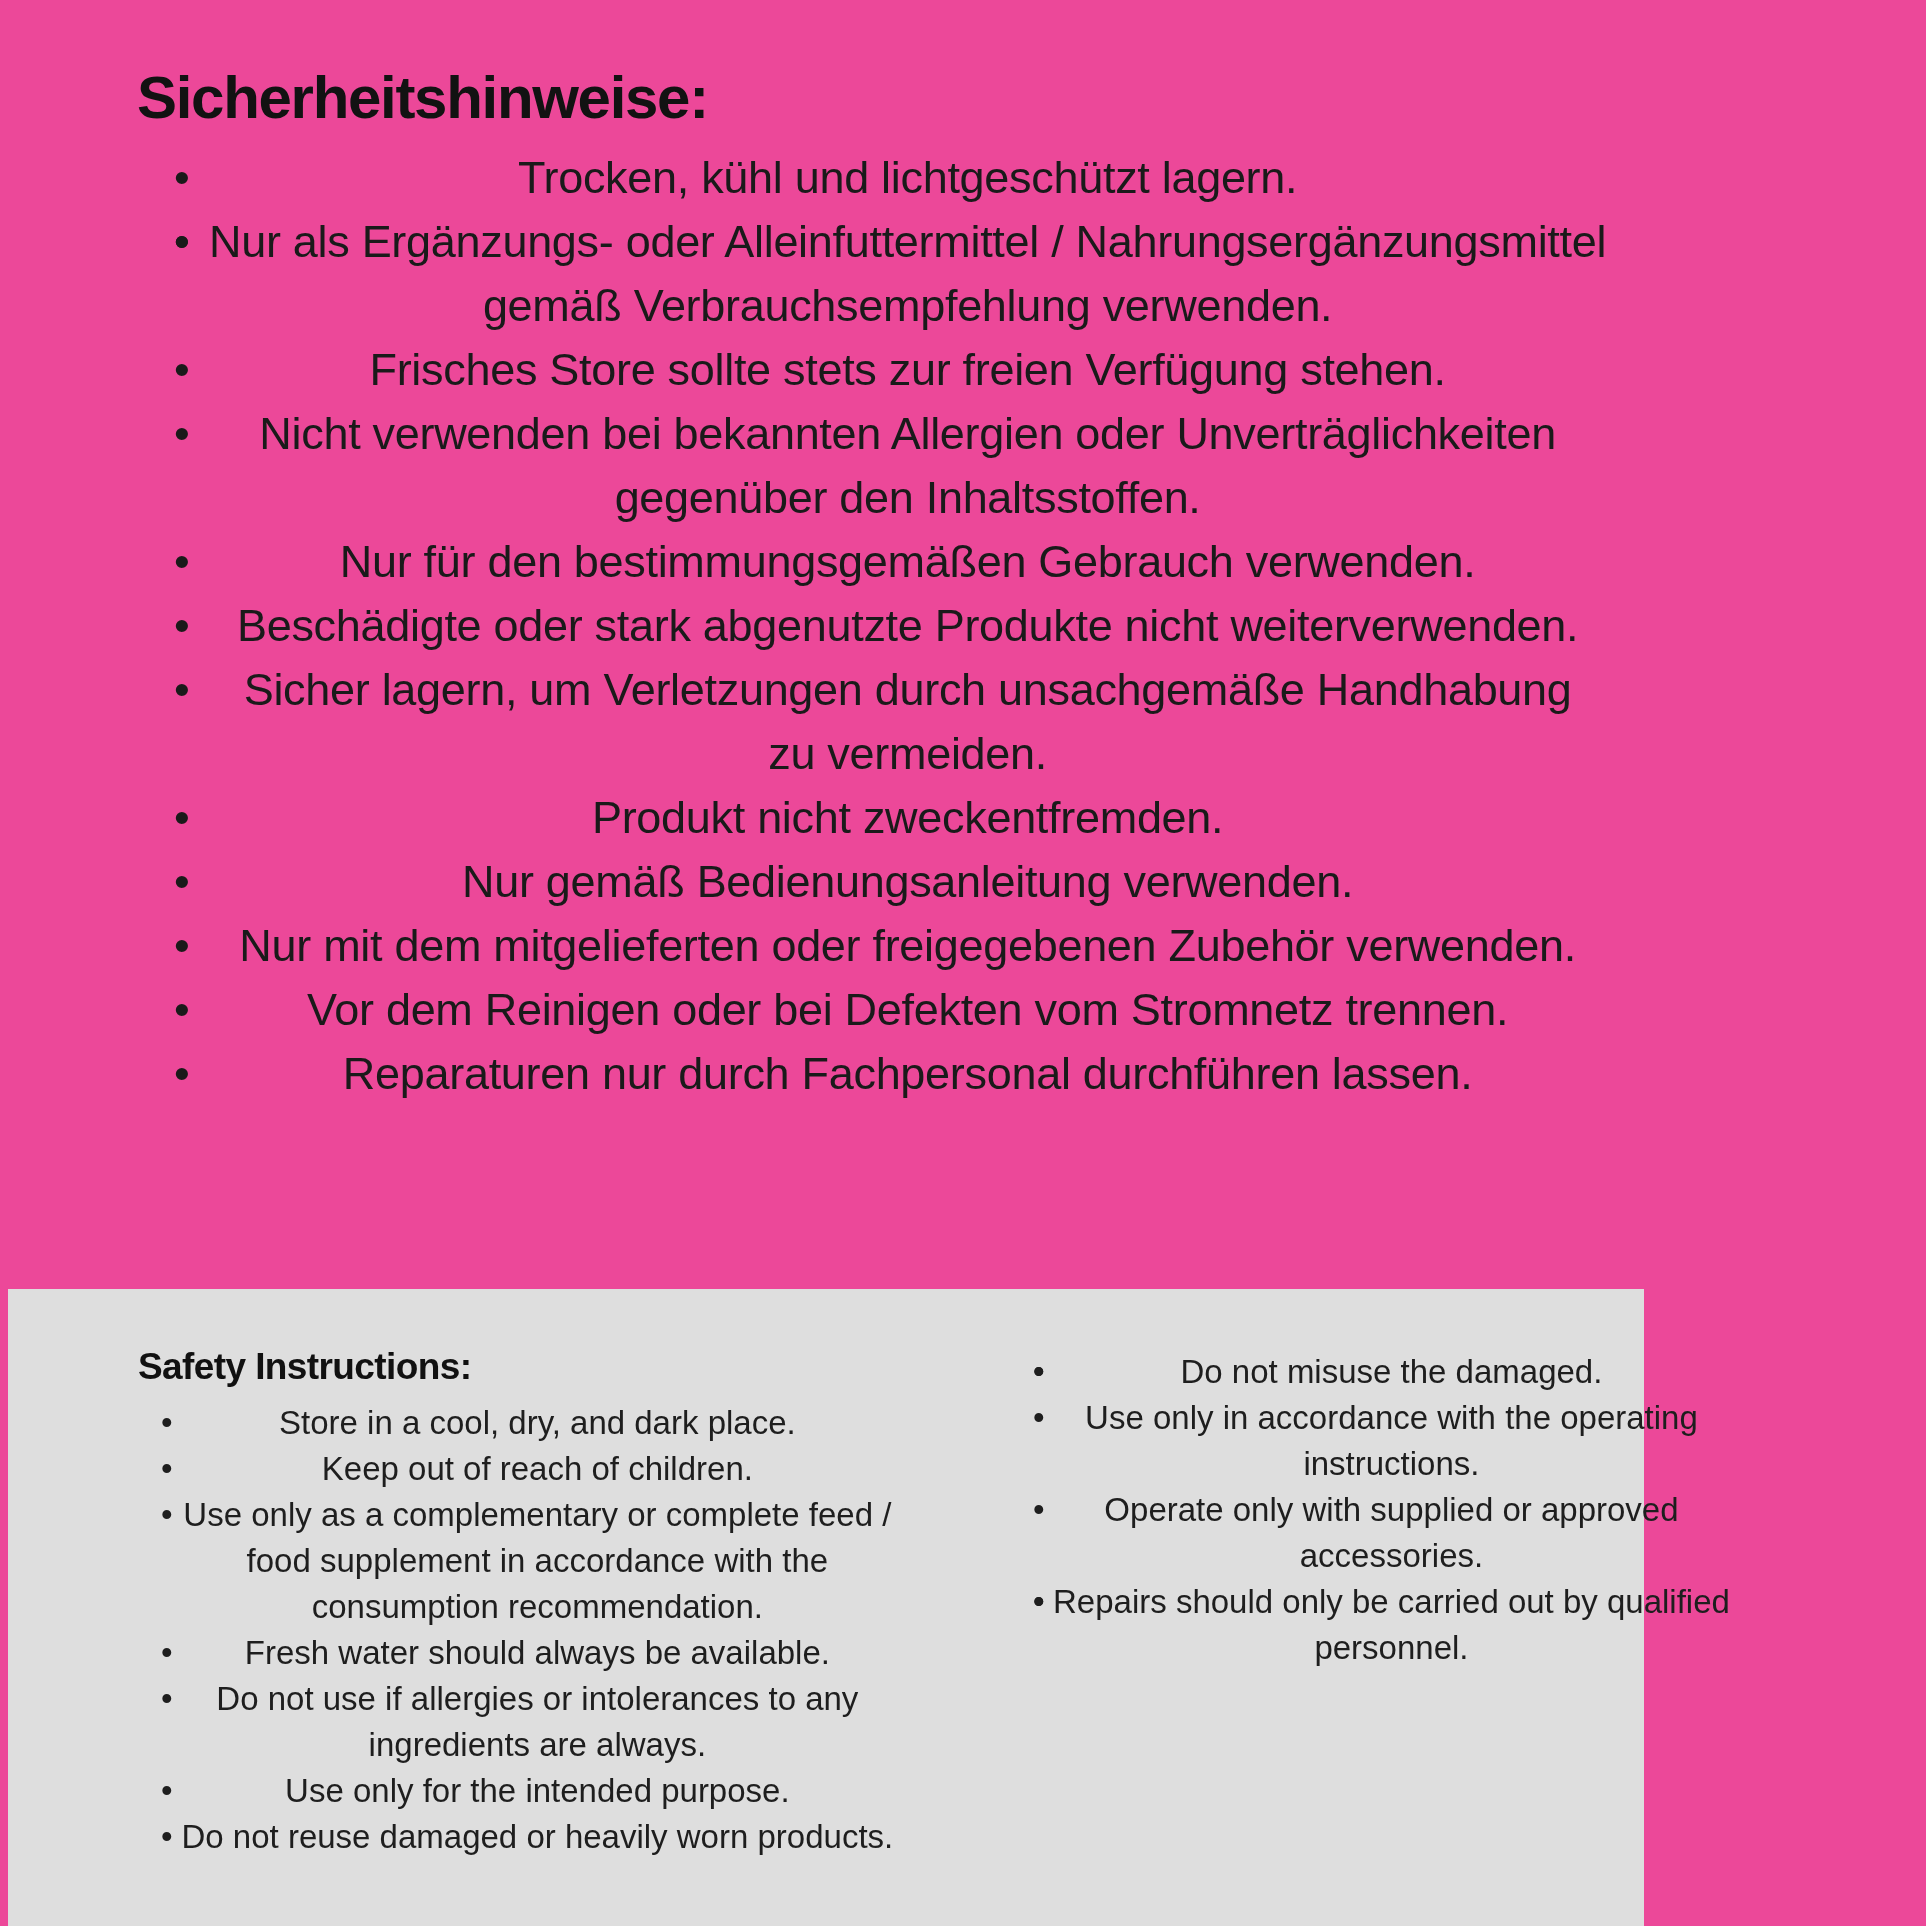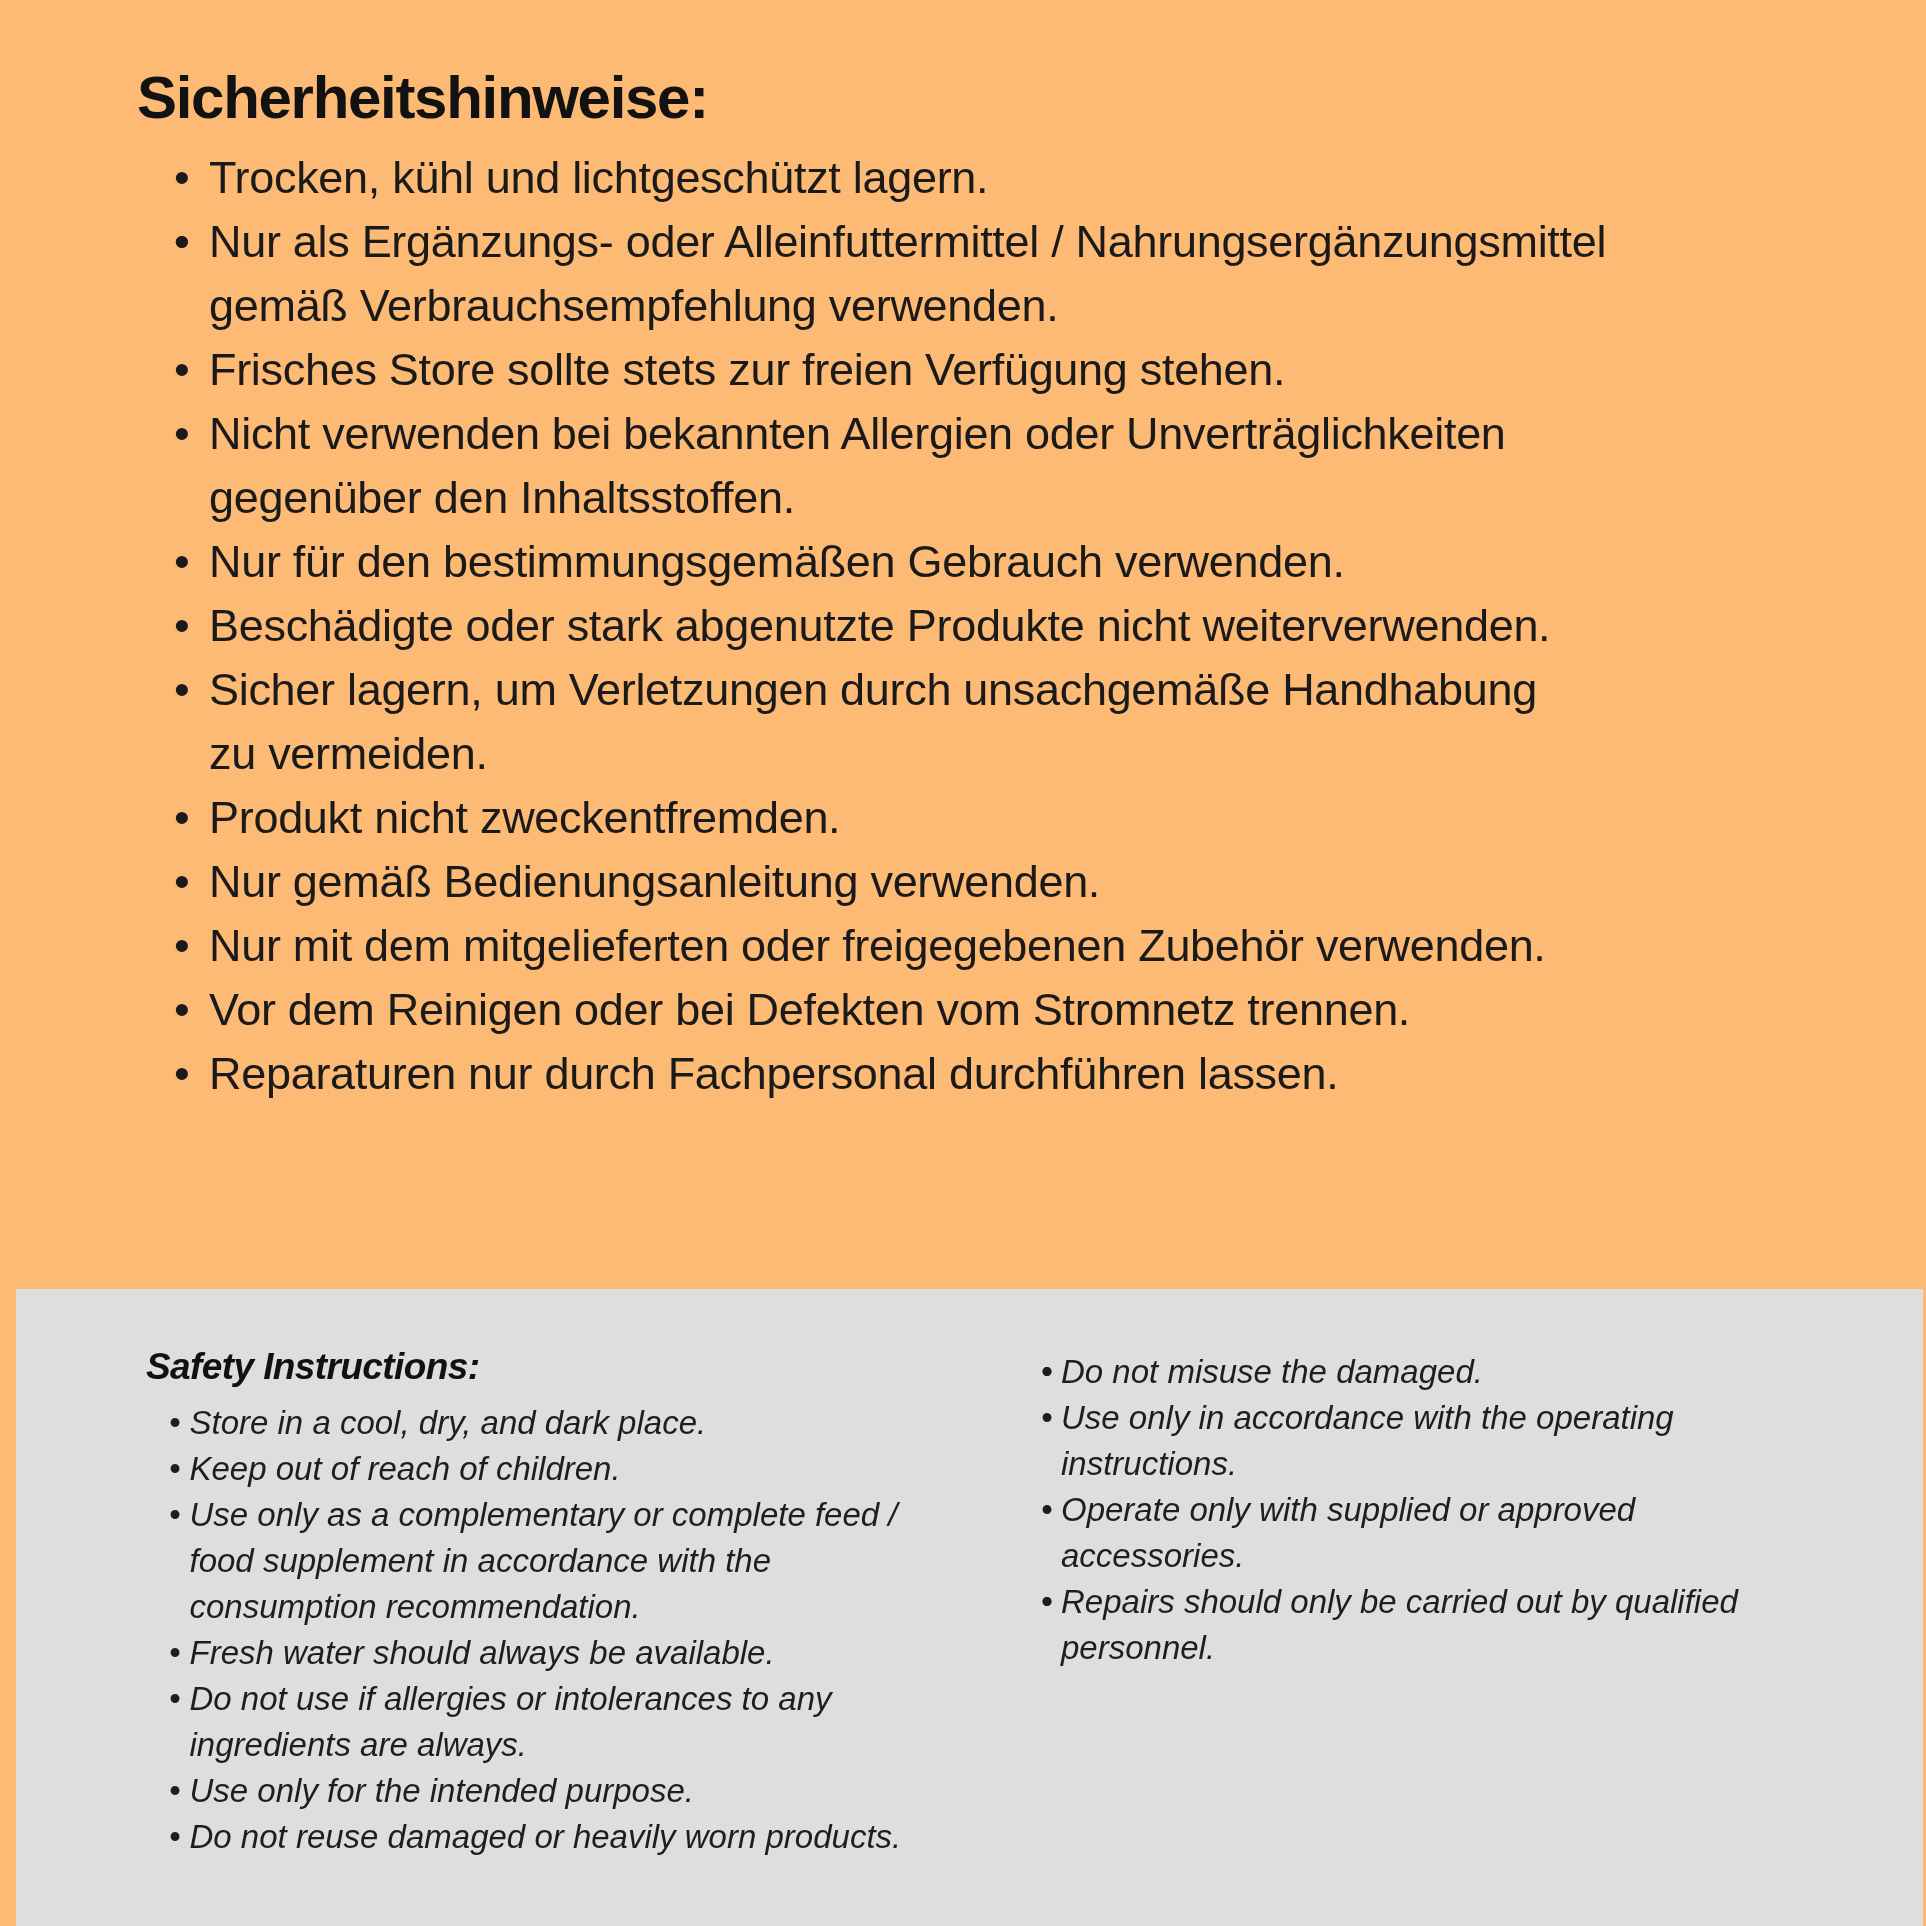--- a/index.html
+++ b/index.html
@@ -48,25 +48,24 @@
   }
   .de-list li {
     padding-left: 35px;
     font-size: 45px;
     line-height: 64px;
     letter-spacing: -0.3px;
     color: #1a1a1a;
   }
   .en-panel {
     position: absolute;
-    left: 16px;
+    left: 8px;
     top: 1289px;
-    width: 1907px;
+    width: 1636px;
     height: 638px;
-    font-style: italic;
   }
   .en-title {
     position: absolute;
     left: 130px;
     top: 56px;
     margin: 0;
     font-size: 37px;
     line-height: 1.2;
     font-weight: 700;
     letter-spacing: -0.6px;
@@ -86,21 +85,21 @@
   .en-right {
     position: absolute;
     left: 1025px;
     top: 60px;
   }
   .en-right li { padding-left: 20px; }
 </style>
 </head>
 <body>
 
-<div class="page" style="background: #fdba74;">
+<div class="page" style="background: #ec4899; text-align: center;">
 
   <h1 class="de-title">Sicherheitshinweise:</h1>
 
   <ul class="safety-list de-list">
       <li><span class="bullet">•</span><span>Trocken, kühl und lichtgeschützt lagern.</span></li>
       <li><span class="bullet">•</span></li>
       <li><span class="bullet">•</span><span>Nur als Ergänzungs- oder Alleinfuttermittel / Nahrungsergänzungsmittel
 gemäß Verbrauchsempfehlung verwenden.</span></li>
       <li><span class="bullet">•</span><span>Frisches Store sollte stets zur freien Verfügung stehen.</span></li>
       <li><span class="bullet">•</span><span>Nicht verwenden bei bekannten Allergien oder Unverträglichkeiten

